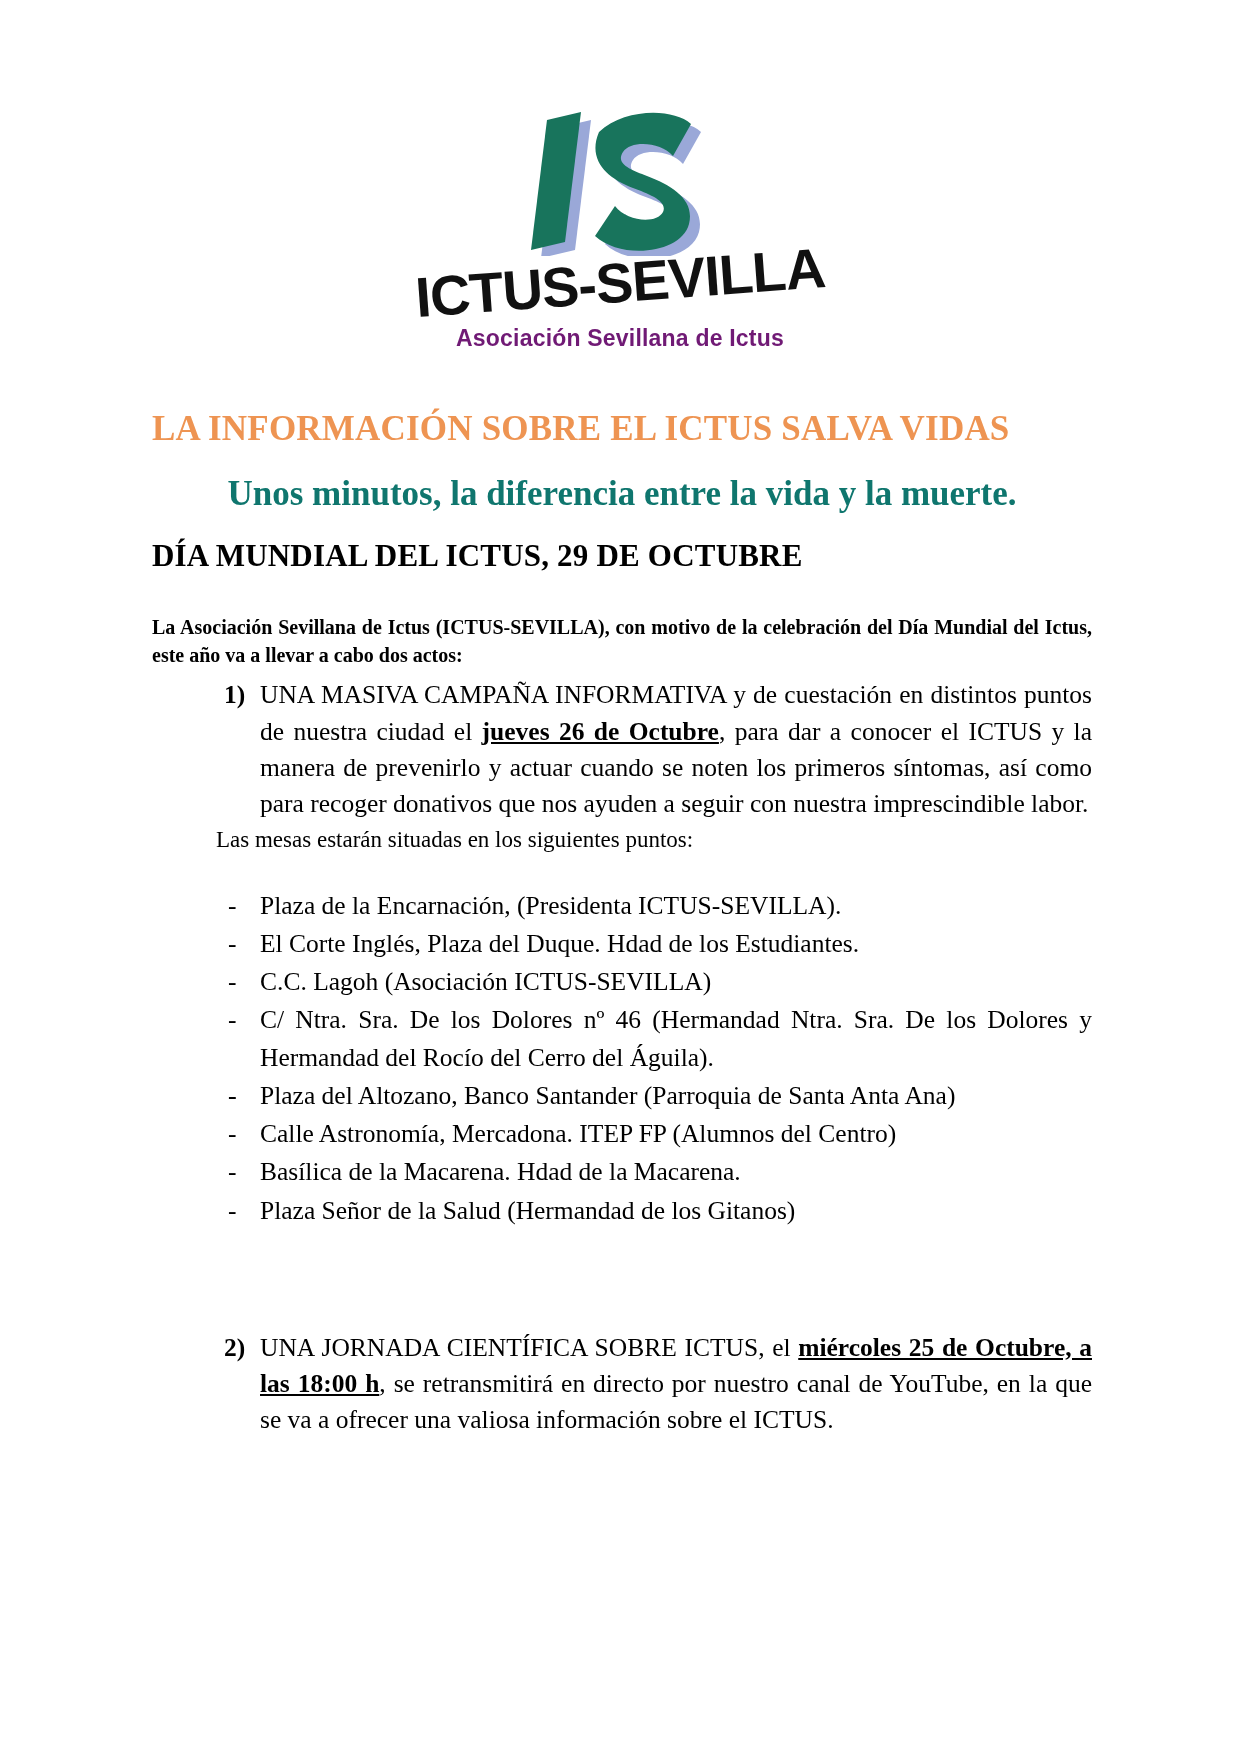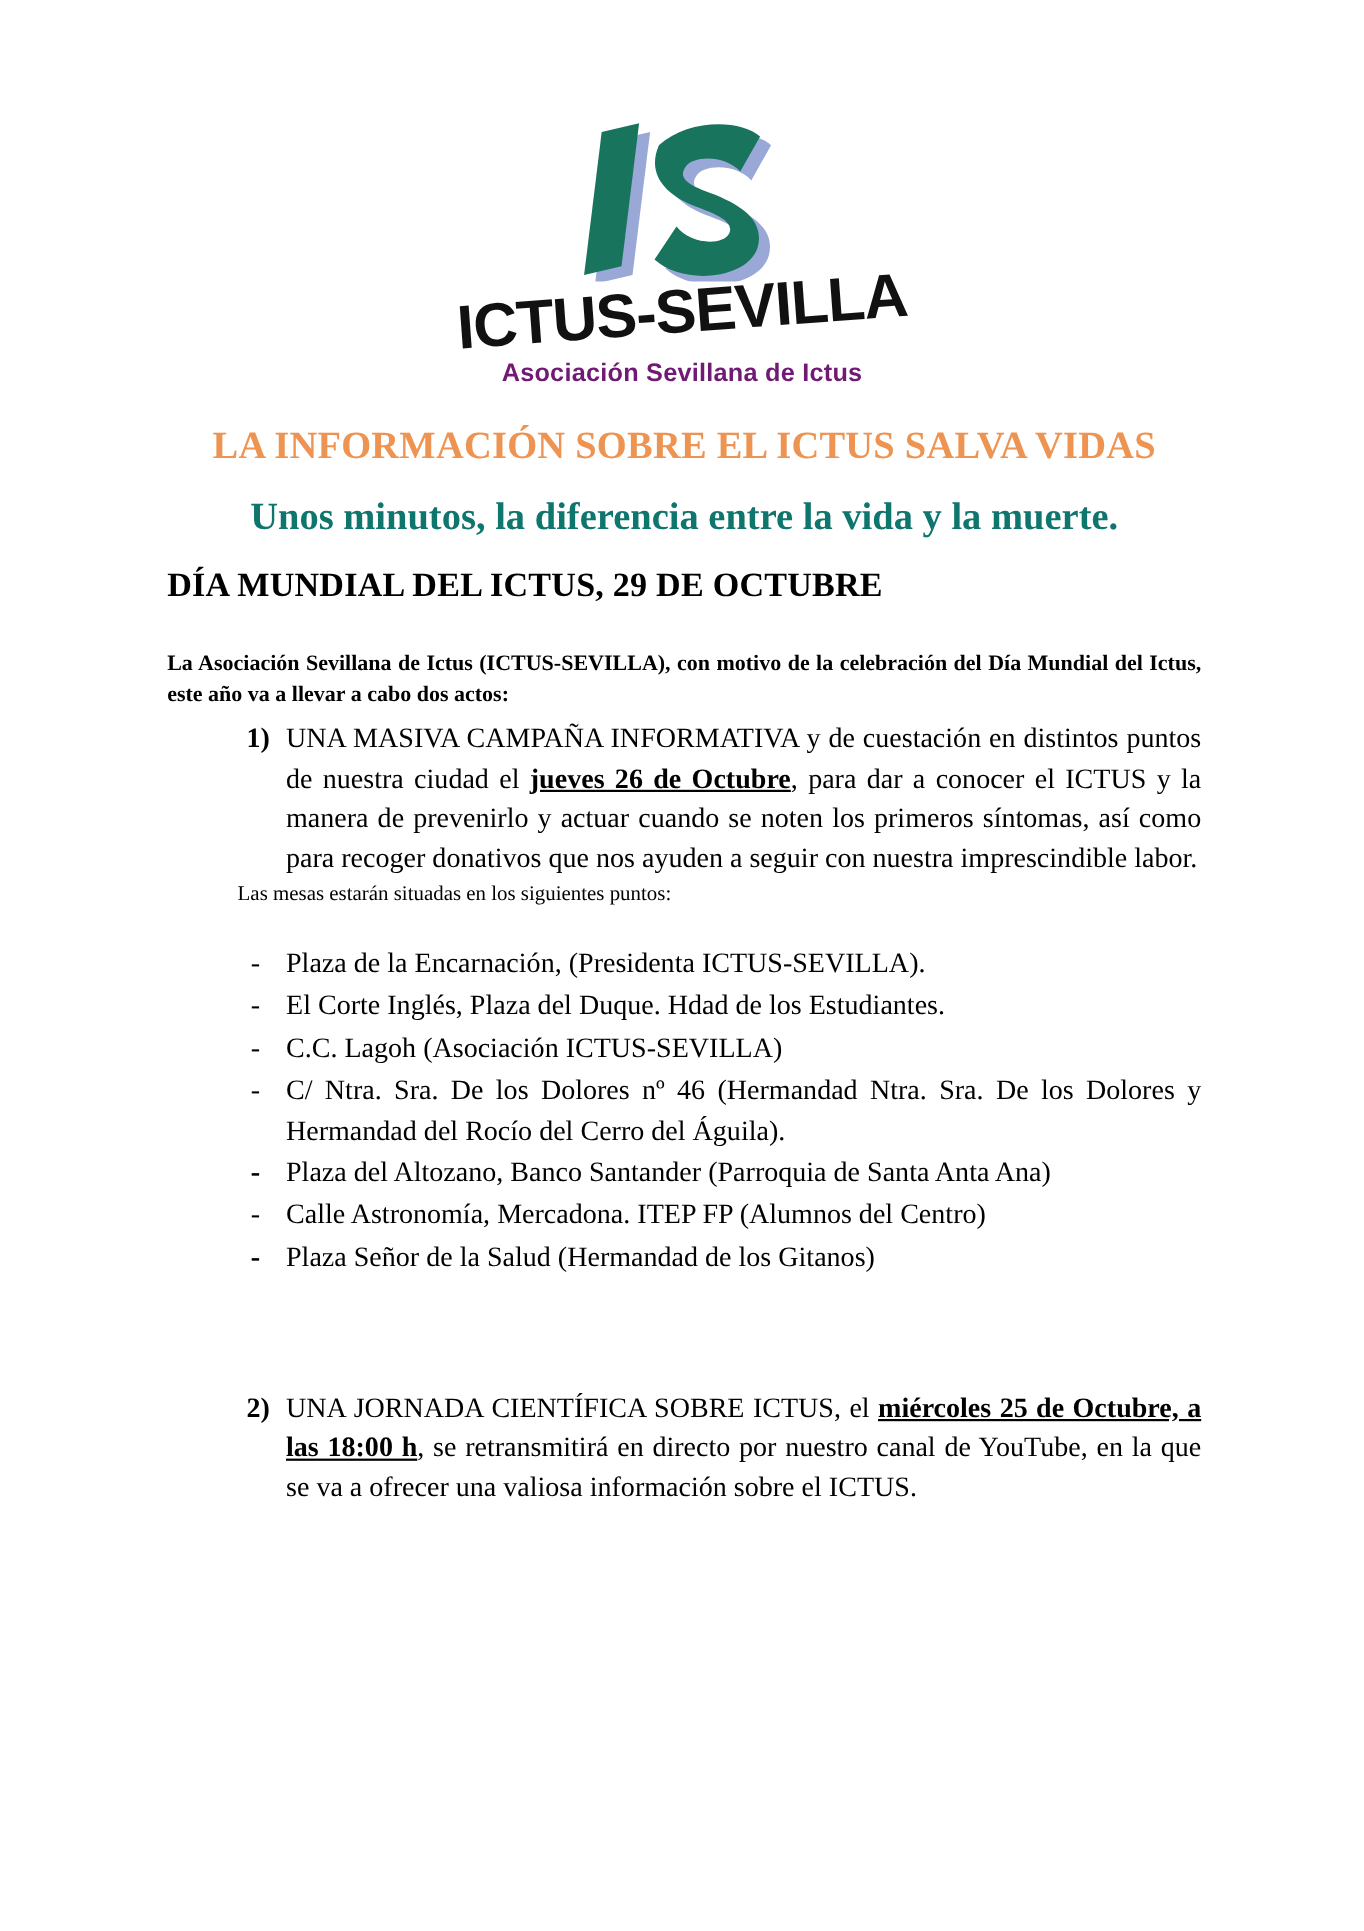--- a/index.html
+++ b/index.html
@@ -54,22 +54,22 @@
     color: #701a75;
     letter-spacing: 0.2px;
     white-space: nowrap;
   }
 
   
   .content {
     padding: 0 148px 0 152px;
   }
   .h-orange {
-    margin: 32px 0 0 0;
-    text-align: center;
+    margin: 56px 0 0 0;
+    text-align: left;
     color: #ee9452;
     font-weight: bold;
     font-size: 35px;
     line-height: 1.22;
     font-family: "Liberation Serif", "DejaVu Serif", serif;
     letter-spacing: 0.2px;
   }
   .h-green {
     margin: 22px 0 0 0;
     text-align: center;
@@ -122,21 +122,21 @@
   }
   .ol-item b { font-weight: normal; }
   .u-bold {
     font-weight: bold;
     text-decoration: underline;
   }
 
   .sub-note {
     margin: 2px 0 0 0;
     padding-left: 64px;
-    font-size: 19px;
+    font-size: 23px;
     line-height: 1.42;
   }
 
   .dash-list {
     margin: 30px 0 0 0;
     padding: 0;
     list-style: none;
   }
   .dash-list li {
     position: relative;
@@ -246,20 +246,21 @@
       <li>
         <span class="dash">-</span>
         <span>Plaza del Altozano, Banco Santander (Parroquia de Santa Anta Ana)</span>
       </li>
       <li>
         <span class="dash">-</span>
         <span>Calle Astronomía, Mercadona. ITEP FP (Alumnos del Centro)</span>
       </li>
       <li>
         <span class="dash">-</span>
+        <span>Basílica de la Macarena. Hdad de la Macarena.</span>
       </li>
       <li>
         <span class="dash">-</span>
         <span>Plaza Señor de la Salud (Hermandad de los Gitanos)</span>
       </li>
     </ul>
 
     <div class="gap-block"></div>
 
     <div class="ol-list">

